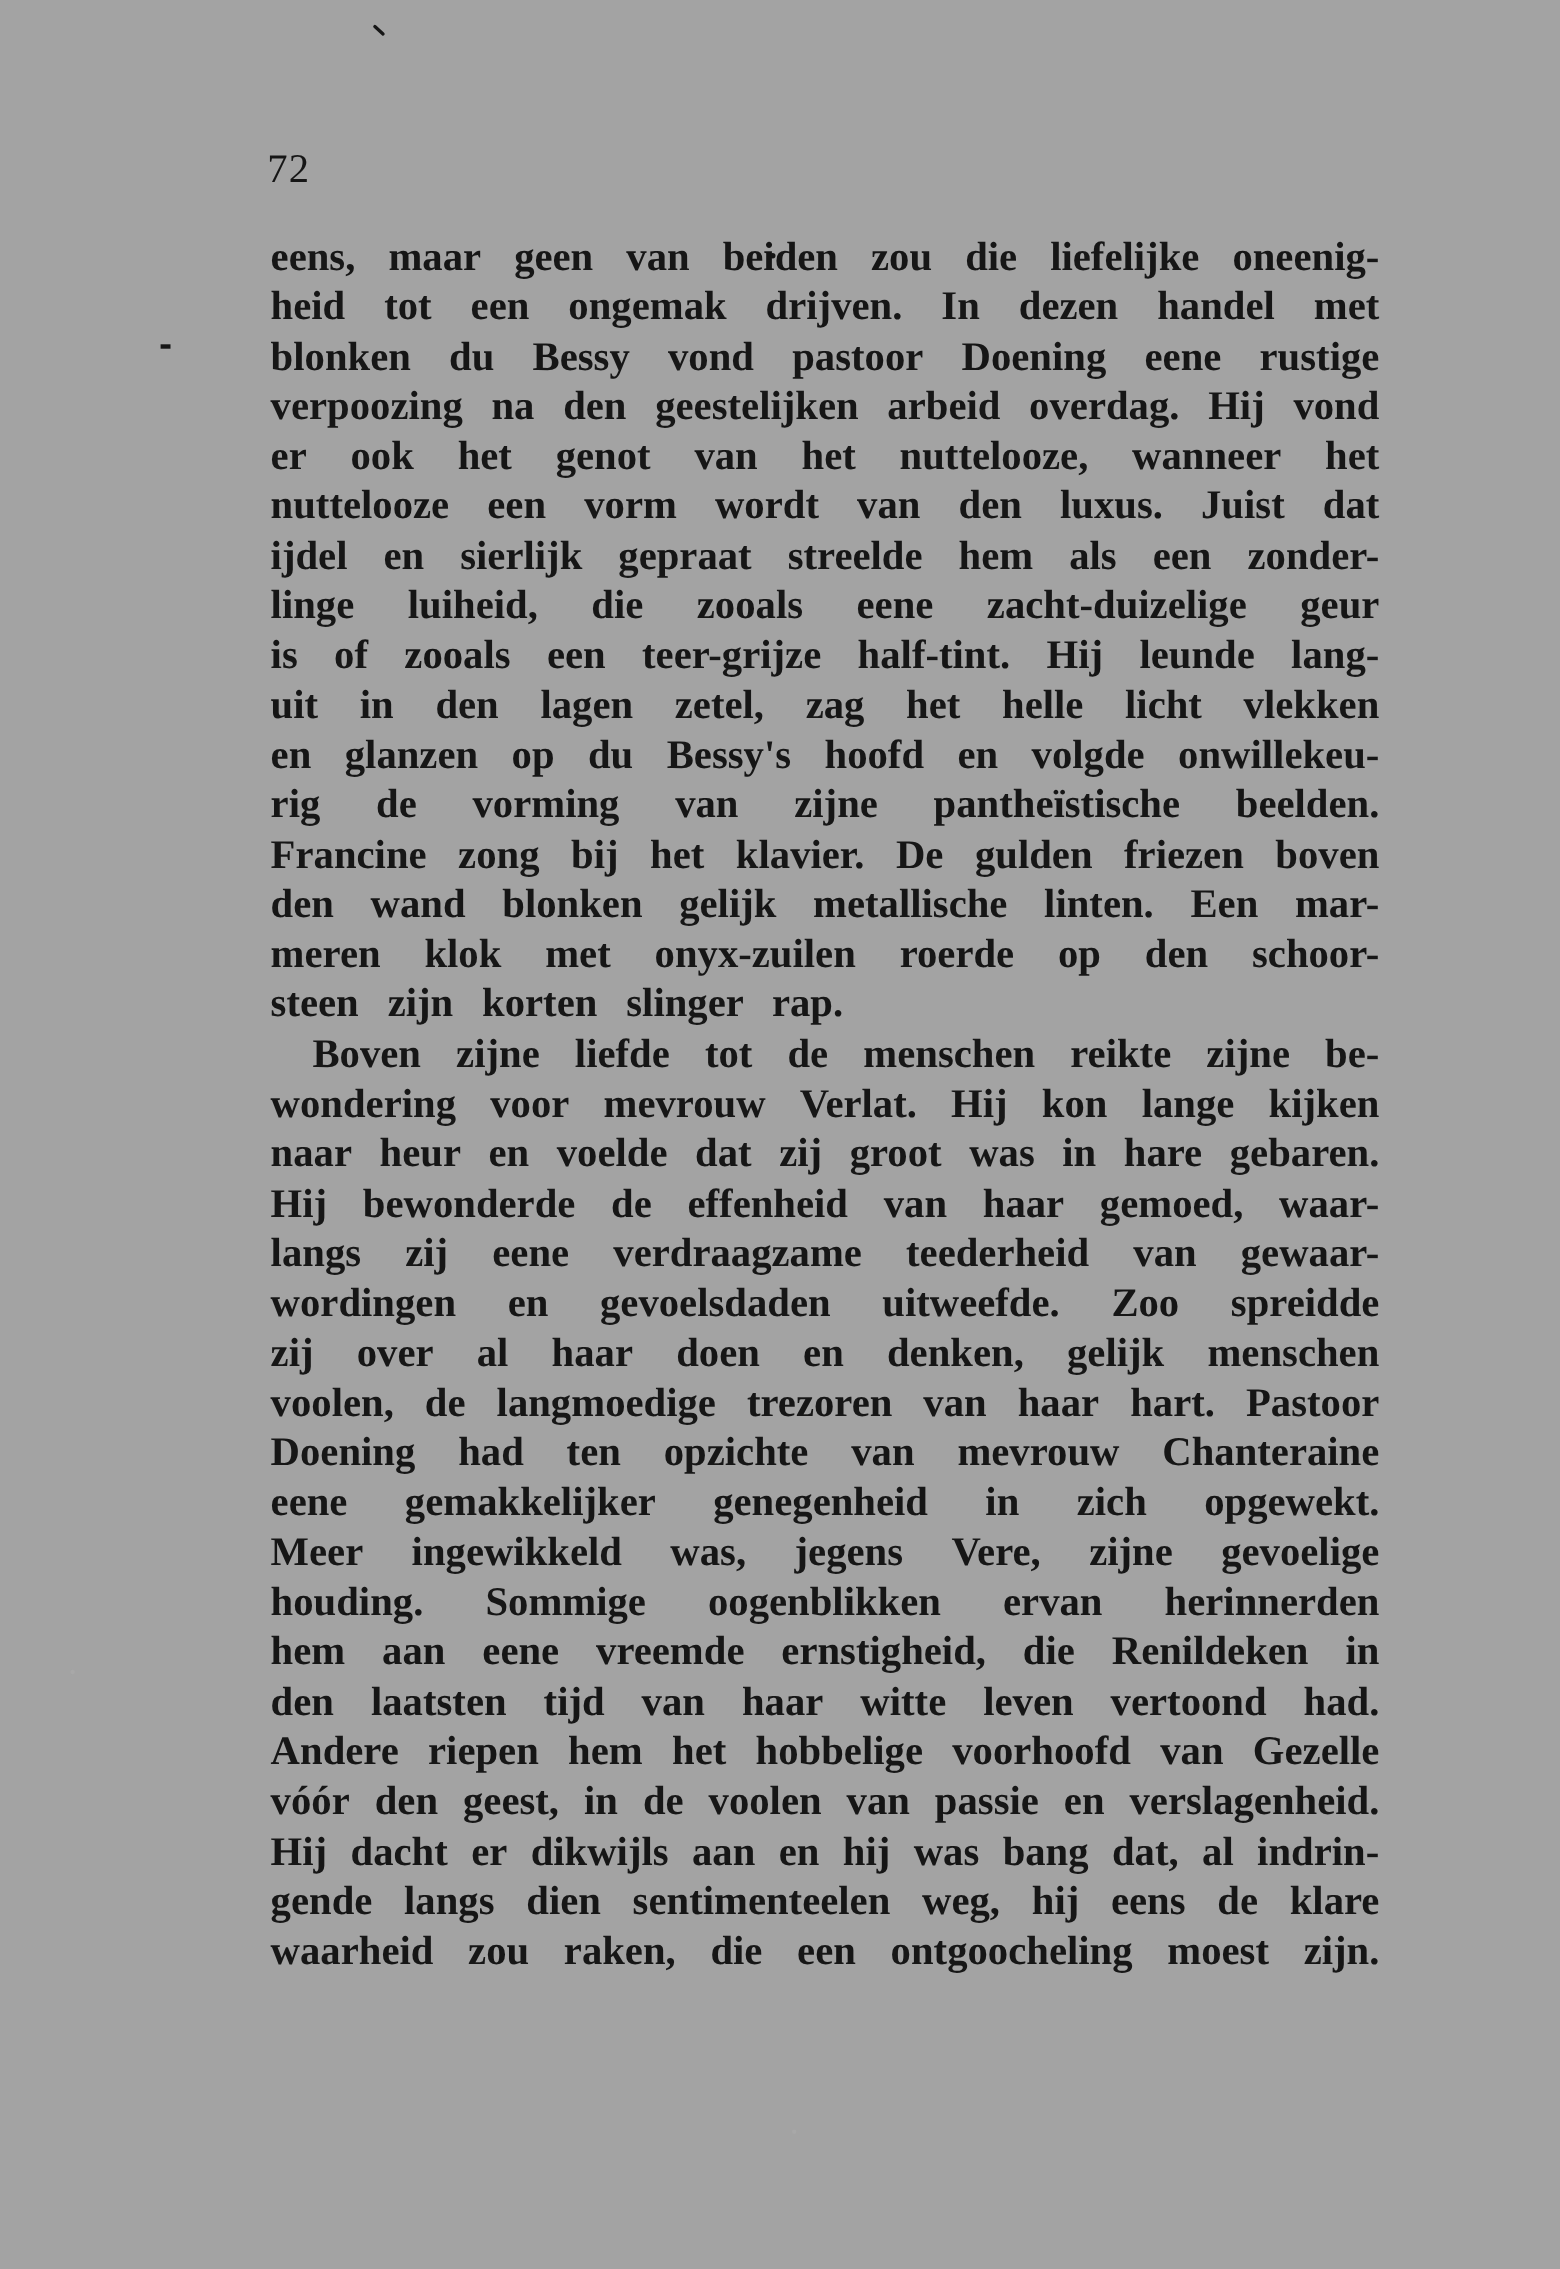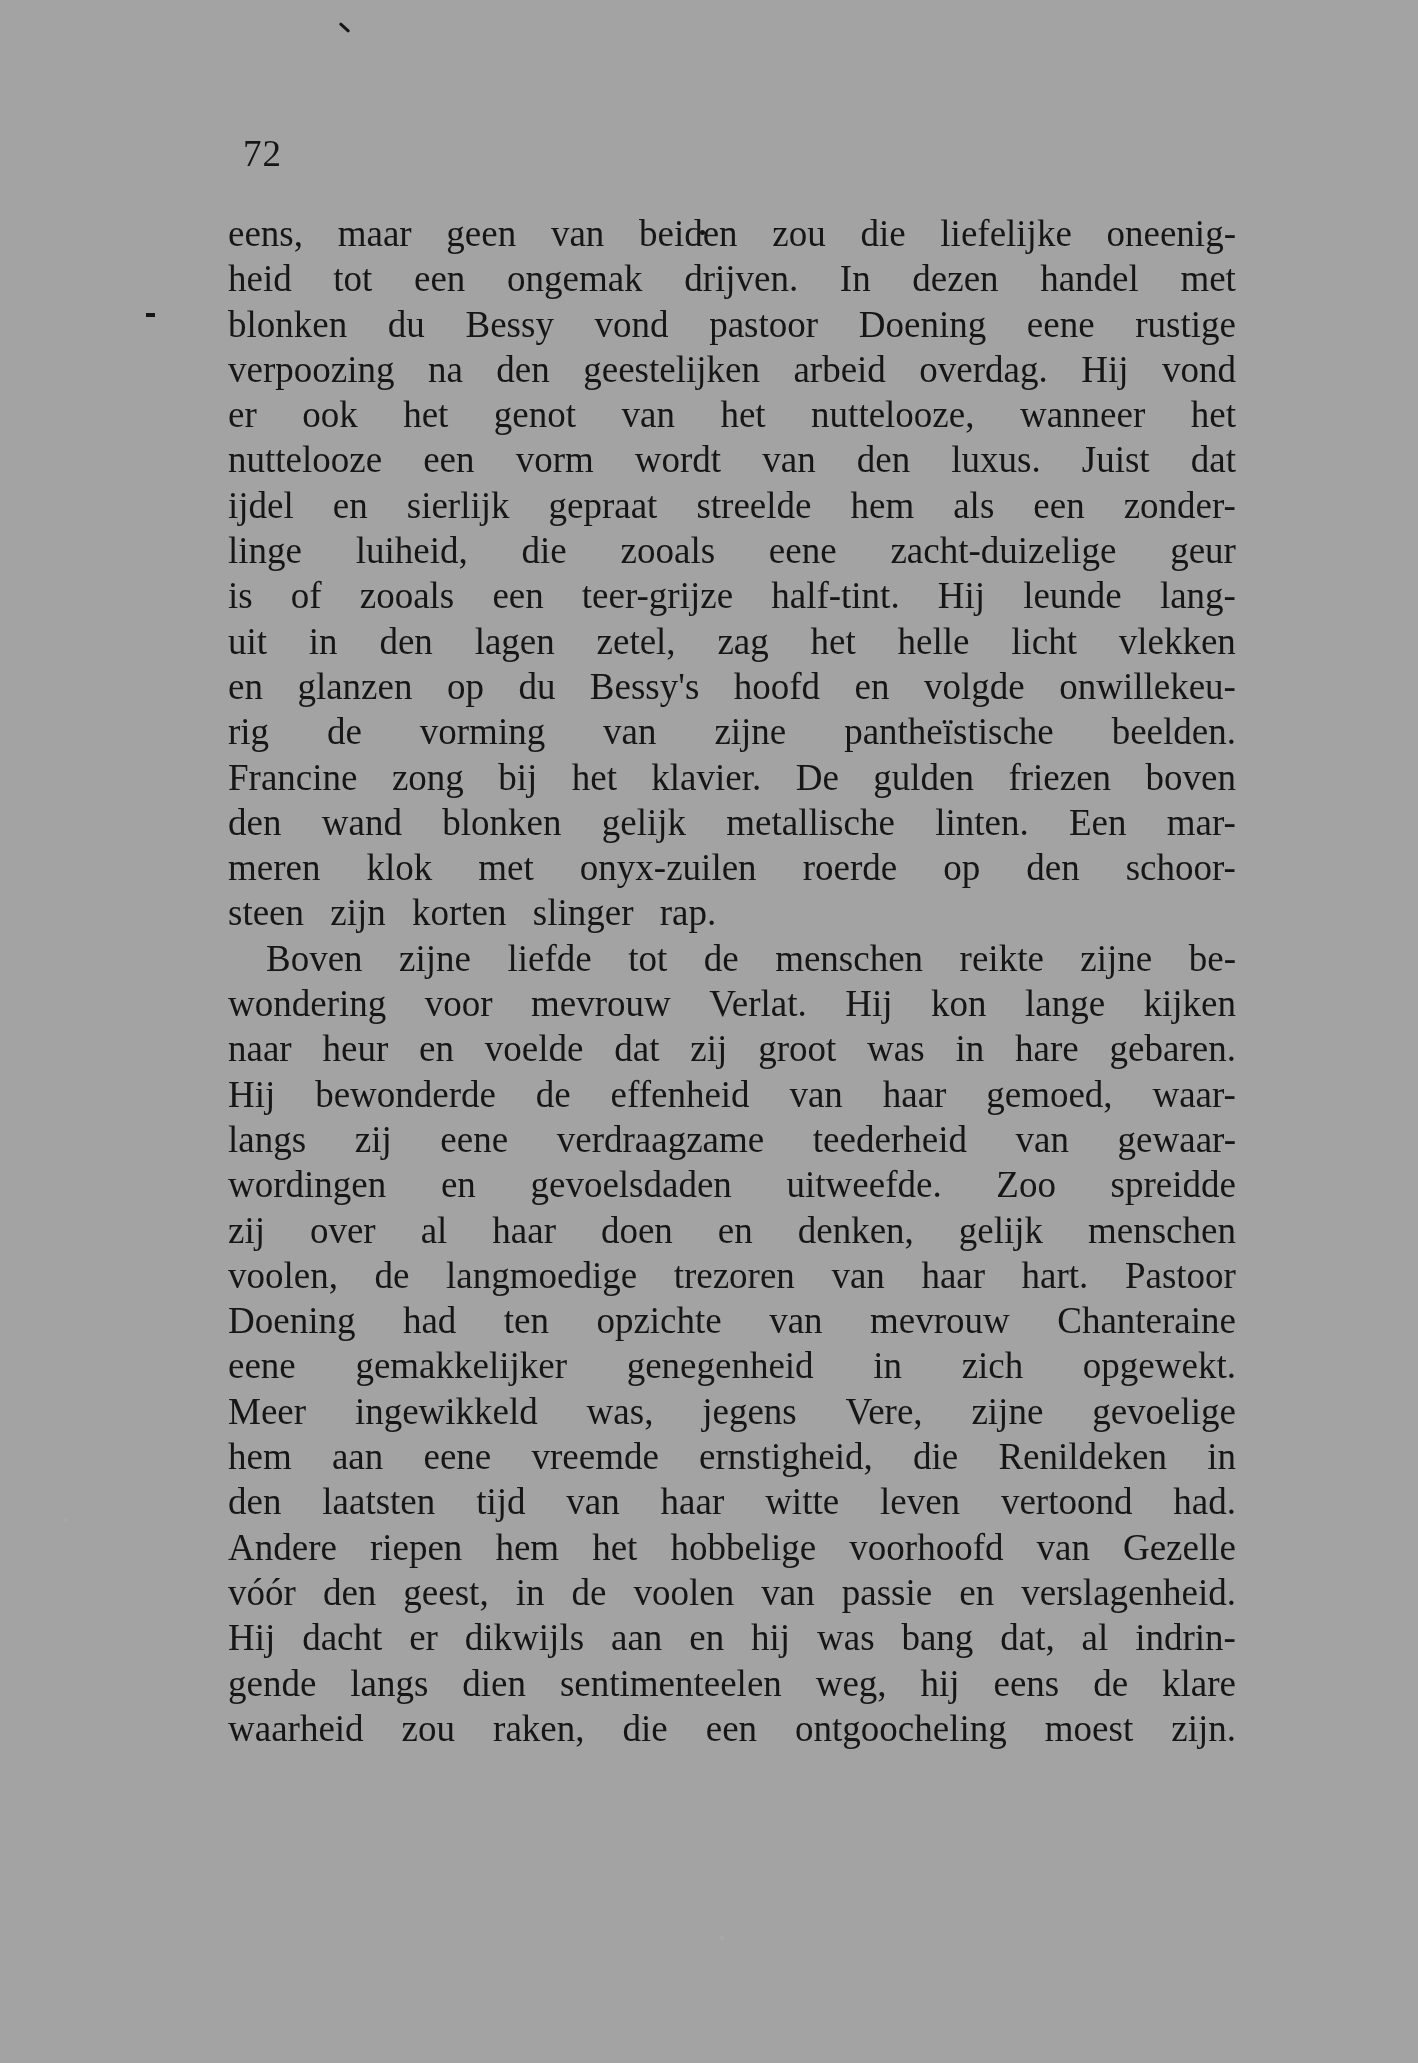--- a/index.html
+++ b/index.html
@@ -23,23 +23,24 @@
   }
   .page-number {
     position: absolute;
     left: 243px;
     top: 132px;
     font-size: 37px;
     letter-spacing: 1px;
   }
   .text-block {
     position: absolute;
-    left: 228px;
+    left: 246px;
     top: 211px;
     width: 1008px;
+    font-weight: bold;
   }
   .line {
     box-sizing: border-box;
     height: 45.3px;
     font-size: 37px;
     line-height: 45.3px;
     white-space: nowrap;
   }
   .line.just {
     display: flex;
@@ -345,20 +346,27 @@
       <div class="line just">
         <span>Meer</span>
         <span>ingewikkeld</span>
         <span>was,</span>
         <span>jegens</span>
         <span>Vere,</span>
         <span>zijne</span>
         <span>gevoelige</span>
       </div>
       <div class="line just">
+        <span>houding.</span>
+        <span>Sommige</span>
+        <span>oogenblikken</span>
+        <span>ervan</span>
+        <span>herinnerden</span>
+      </div>
+      <div class="line just">
         <span>hem</span>
         <span>aan</span>
         <span>eene</span>
         <span>vreemde</span>
         <span>ernstigheid,</span>
         <span>die</span>
         <span>Renildeken</span>
         <span>in</span>
       </div>
       <div class="line just">

